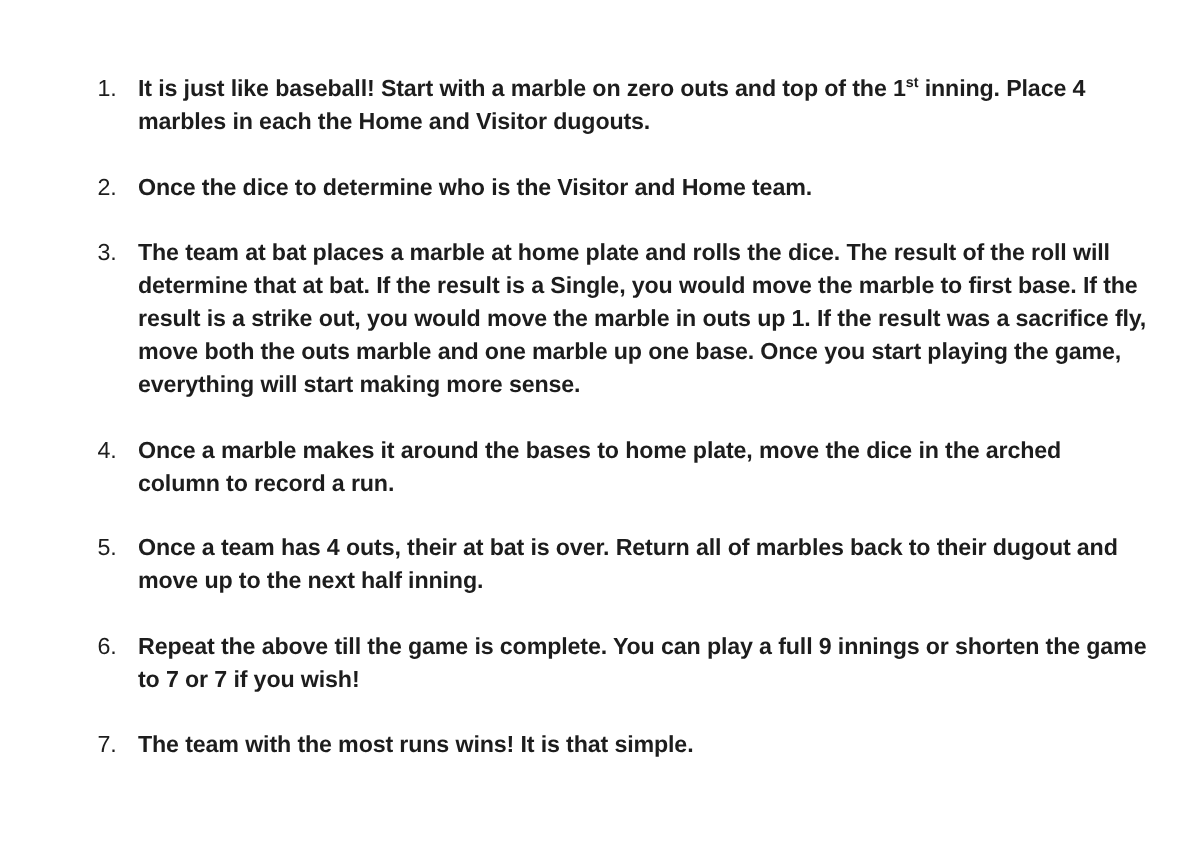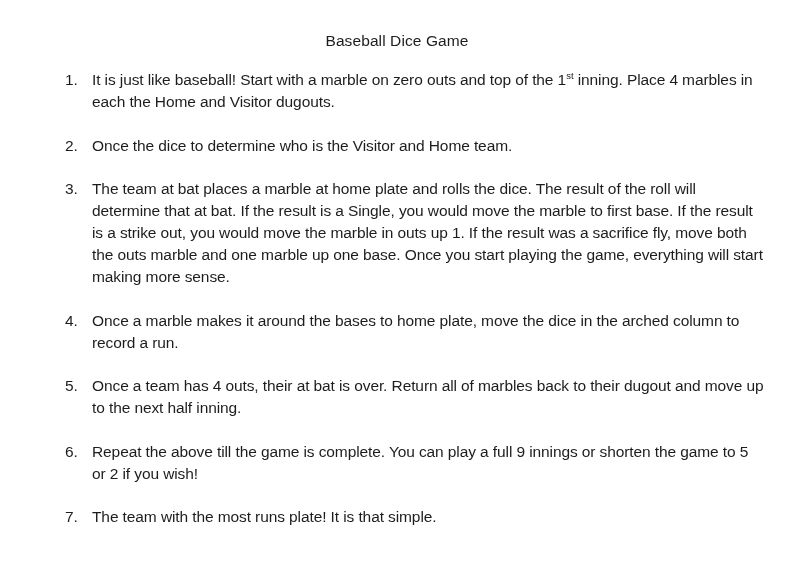--- a/index.html
+++ b/index.html
@@ -39,34 +39,34 @@
     margin-bottom: 21.5px;
     letter-spacing: -0.1px;
   }
   .item-number {
     flex: 0 0 27px;
     width: 27px;
   }
   .item-text {
     width: 674px;
     max-width: 674px;
+    font-weight: bold;
   }
   .item-text sup {
     font-size: 9.5px;
     line-height: 0;
     vertical-align: super;
     letter-spacing: 0;
   }
 </style>
 </head>
 <body>
 
 <div class="page">
 
-  <h1 class="doc-title">Baseball Dice Game</h1>
 
   <ol class="instructions">
 
     <li>
       <span class="item-number">1.</span>
       <p class="item-text"><span>It is just like baseball! Start with a marble on zero outs and top of the 1</span><sup>st</sup><span> inning. Place 4 marbles in each the Home and Visitor dugouts.</span></p>
     </li>
 
     <li>
       <span class="item-number">2.</span>
@@ -83,23 +83,23 @@
       <p class="item-text">Once a marble makes it around the bases to home plate, move the dice in the arched column to record a run.</p>
     </li>
 
     <li>
       <span class="item-number">5.</span>
       <p class="item-text">Once a team has 4 outs, their at bat is over. Return all of marbles back to their dugout and move up to the next half inning.</p>
     </li>
 
     <li>
       <span class="item-number">6.</span>
-      <p class="item-text">Repeat the above till the game is complete. You can play a full 9 innings or shorten the game to 5 or 2 if you wish!</p>
+      <p class="item-text">Repeat the above till the game is complete. You can play a full 9 innings or shorten the game to 7 or 7 if you wish!</p>
     </li>
 
     <li>
       <span class="item-number">7.</span>
-      <p class="item-text">The team with the most runs plate! It is that simple.</p>
+      <p class="item-text">The team with the most runs wins! It is that simple.</p>
     </li>
 
   </ol>
 
 </div>
 
 </body></html>

